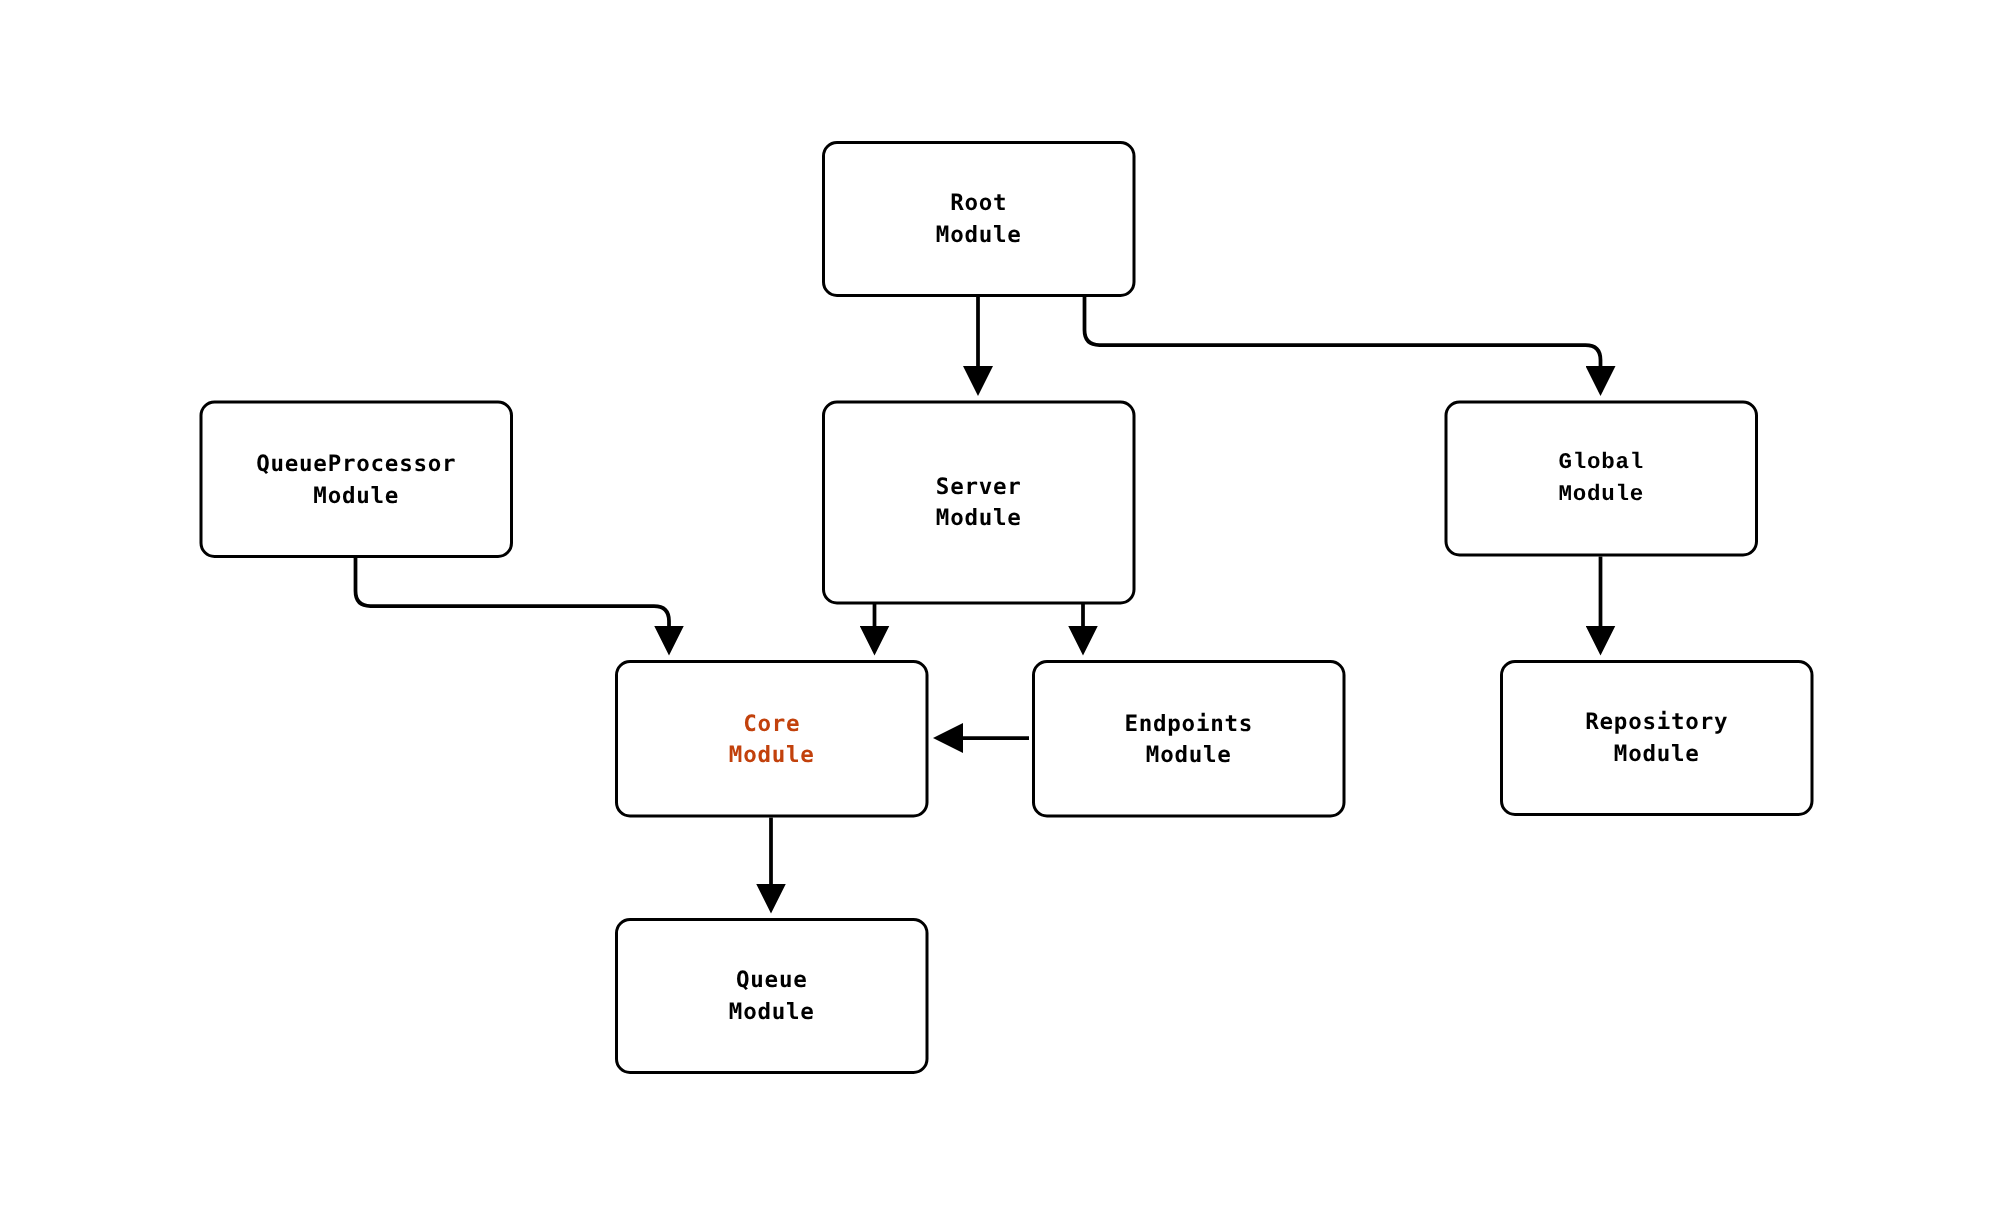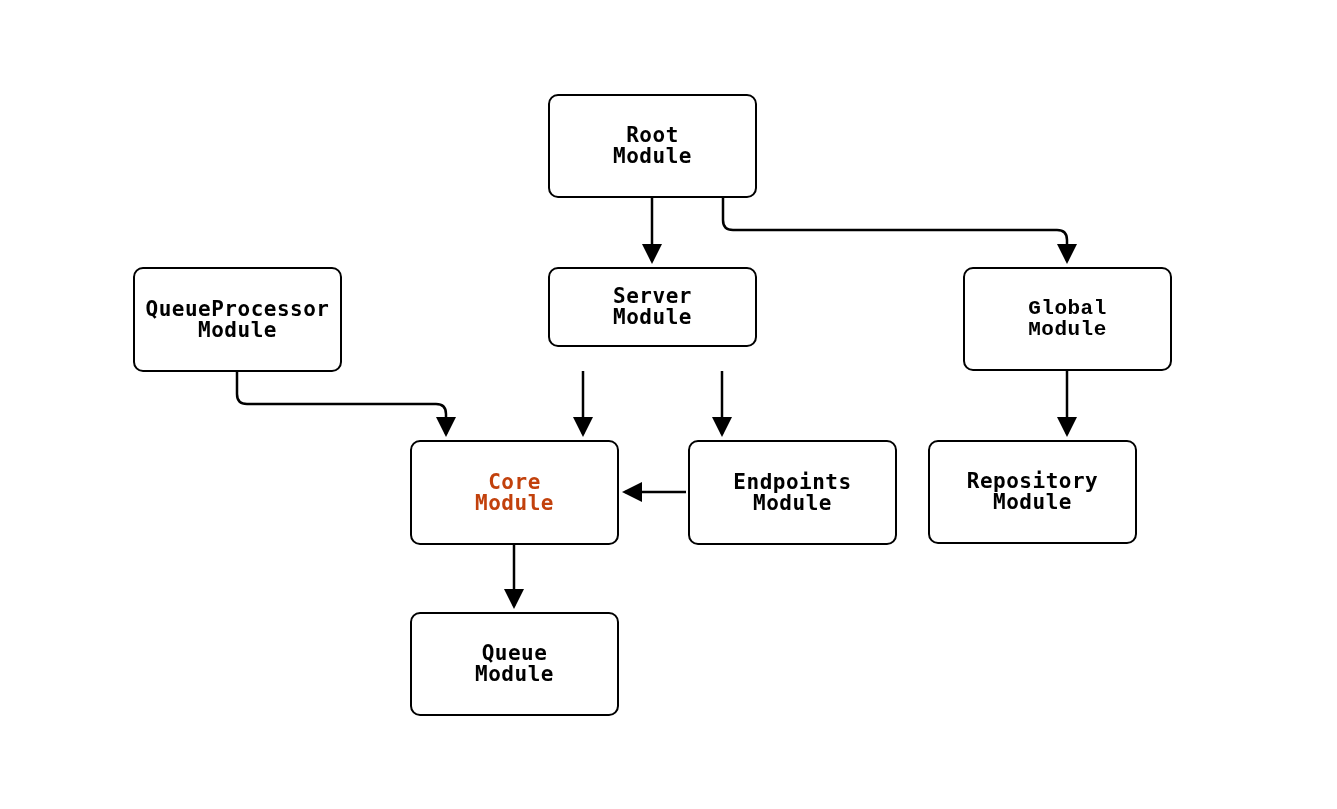--- a/index.html
+++ b/index.html
@@ -31,21 +31,21 @@
     position: absolute;
     box-sizing: border-box;
     background: #ffffff;
     border: 2.5px solid #000000;
     border-radius: 10px;
     display: flex;
     align-items: center;
     justify-content: center;
   }
   .node-label {
-    font-size: 21px;
+    font-size: 15px;
     line-height: 21px;
     font-weight: bold;
     color: #000000;
     text-align: center;
     letter-spacing: 0.5px;
     white-space: pre;
   }
 </style>
 </head>
 <body>
@@ -70,37 +70,37 @@
   </svg>
   <div id="node-layer">
       <div class="node" style="left: 548px; top: 94px; width: 209px; height: 104px; background: rgb(255, 255, 255); border-color: rgb(0, 0, 0);">
         <div class="node-label" style="color: rgb(0, 0, 0);">Root
 Module</div>
       </div>
       <div class="node" style="left: 133px; top: 267px; width: 209px; height: 105px; background: rgb(255, 255, 255); border-color: rgb(0, 0, 0);">
         <div class="node-label" style="color: rgb(0, 0, 0);">QueueProcessor
 Module</div>
       </div>
-      <div class="node" style="left: 548px; top: 267px; width: 209px; height: 80px; background: rgb(255, 255, 255); border-color: rgb(0, 0, 0);">
+      <div class="node" style="left: 548px; top: 267px; width: 209px; height: 136px; background: rgb(255, 255, 255); border-color: rgb(0, 0, 0);">
         <div class="node-label" style="color: rgb(0, 0, 0);">Server
 Module</div>
       </div>
       <div class="node" style="left: 963px; top: 267px; width: 209px; height: 104px; background: rgb(255, 255, 255); border-color: rgb(0, 0, 0); font-family: Liberation Mono, monospace;">
         <div class="node-label" style="color: rgb(0, 0, 0);">Global
 Module</div>
       </div>
       <div class="node" style="left: 410px; top: 440px; width: 209px; height: 105px; background: rgb(255, 255, 255); border-color: rgb(0, 0, 0);">
         <div class="node-label" style="color: #c2410c;">Core
 Module</div>
       </div>
       <div class="node" style="left: 688px; top: 440px; width: 209px; height: 105px; background: rgb(255, 255, 255); border-color: rgb(0, 0, 0);">
         <div class="node-label" style="color: rgb(0, 0, 0);">Endpoints
 Module</div>
       </div>
-      <div class="node" style="left: 928px; top: 440px; width: 209px; height: 104px; background: rgb(255, 255, 255); border-color: rgb(0, 0, 0);">
+      <div class="node" style="left: 1000px; top: 440px; width: 209px; height: 104px; background: rgb(255, 255, 255); border-color: rgb(0, 0, 0);">
         <div class="node-label" style="color: rgb(0, 0, 0);">Repository
 Module</div>
       </div>
       <div class="node" style="left: 410px; top: 612px; width: 209px; height: 104px; background: rgb(255, 255, 255); border-color: rgb(0, 0, 0);">
         <div class="node-label" style="color: rgb(0, 0, 0);">Queue
 Module</div>
       </div>
     </div>
 </div>
 

